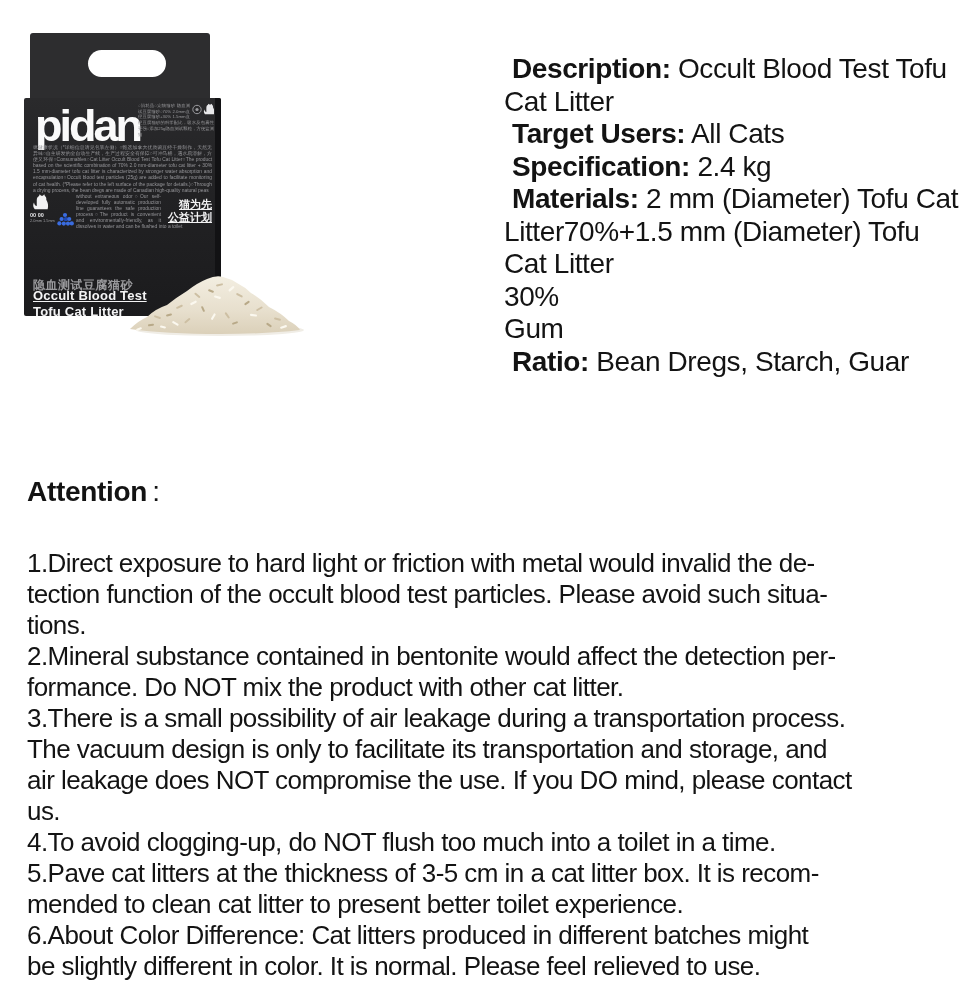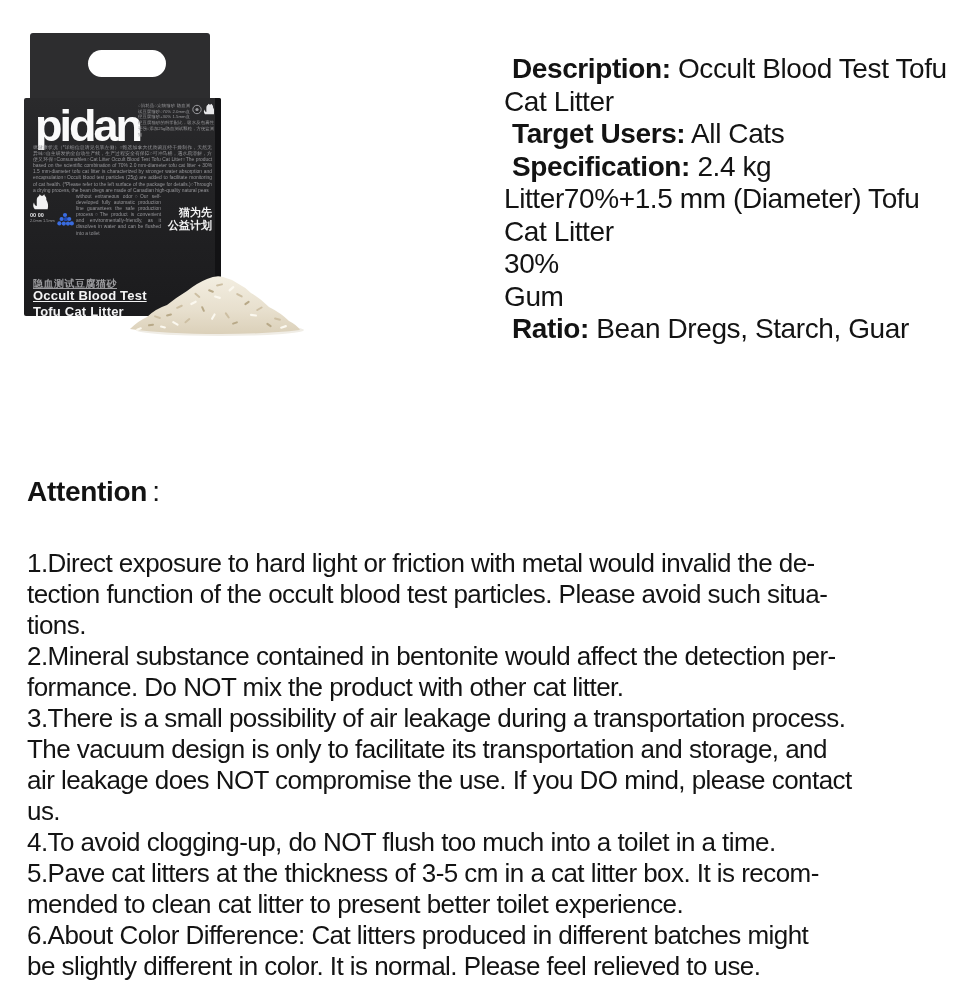--- a/index.html
+++ b/index.html
@@ -26,24 +26,24 @@
   .bag-emblems{float:right;width:22px;height:13px;margin-left:2px;}
   .bag-par1{position:absolute;left:9px;top:47px;width:179px;
     font-size:4.9px;line-height:6.1px;color:#96969a;text-align:justify;}
   .bag-lower{position:absolute;left:6px;top:96px;width:182px;display:flex;}
   .bag-iconcol{width:46px;flex:0 0 46px;}
   .bag-cat{display:block;margin-left:2px;}
   .bag-sizes{display:flex;align-items:flex-start;margin-top:2px;}
   .bag-sizenums{font-size:5.5px;font-weight:bold;color:#e8e8ea;line-height:6px;white-space:nowrap;}
   .bag-sizelabels{font-size:3.9px;color:#9a9a9e;line-height:5px;white-space:nowrap;}
   .bag-par2{flex:1;font-size:4.9px;line-height:6.1px;color:#96969a;text-align:justify;}
-  .bag-slogan{float:right;width:48px;margin-left:3px;margin-top:12px;
-    text-align:right;font-size:11px;line-height:13px;font-weight:bold;color:#f2f2f3;}
-  .bag-name-cn{position:absolute;left:9px;top:179px;font-size:10px;
-    font-weight:bold;letter-spacing:0.5px;color:#9a9a9d;text-decoration:underline;}
+  .bag-slogan{float:right;width:48px;margin-left:3px;margin-top:4px;
+    text-align:right;font-size:11px;line-height:13px;font-weight:bold;color:#f2f2f3;text-decoration:underline;}
+  .bag-name-cn{position:absolute;left:9px;top:179px;font-size:12px;
+    font-weight:bold;letter-spacing:0.5px;color:#9a9a9d;}
   .bag-name-en{position:absolute;left:9px;font-size:13px;font-weight:bold;
     letter-spacing:0.2px;color:#f4f4f5;line-height:14px;}
   .bag-name-en.l1{top:191px;text-decoration:underline;}
   .bag-name-en.l2{top:207px;}
   .litter-pile{position:absolute;left:100px;top:228px;}
 
   
   .details{position:absolute;left:504px;top:53px;width:466px;
     font-size:28px;line-height:32.5px;letter-spacing:-0.4px;color:#131313;}
   .details .dline{white-space:nowrap;}
@@ -173,20 +173,21 @@
         <rect x="12" y="70" width="6" height="2" rx="1" transform="rotate(-22 15 71)"></rect>
       </g>
     </svg>
   </div>
 
   <div class="details" id="details-lines">
       <div class="dline"><b>Description:</b> Occult Blood Test Tofu</div>
       <div class="dline">Cat Litter</div>
       <div class="dline"><b>Target Users:</b> All Cats</div>
       <div class="dline"><b>Specification:</b> 2.4 kg</div>
+      <div class="dline"><b>Materials:</b> 2 mm (Diameter) Tofu Cat</div>
       <div class="dline">Litter70%+1.5 mm (Diameter) Tofu</div>
       <div class="dline">Cat Litter</div>
       <div class="dline">30%</div>
       <div class="dline">Gum</div>
       <div class="dline"><b>Ratio:</b> Bean Dregs, Starch, Guar</div>
     </div>
 
   <div class="attn-heading">
     <b>Attention</b><span class="colon">:</span>
   </div>

